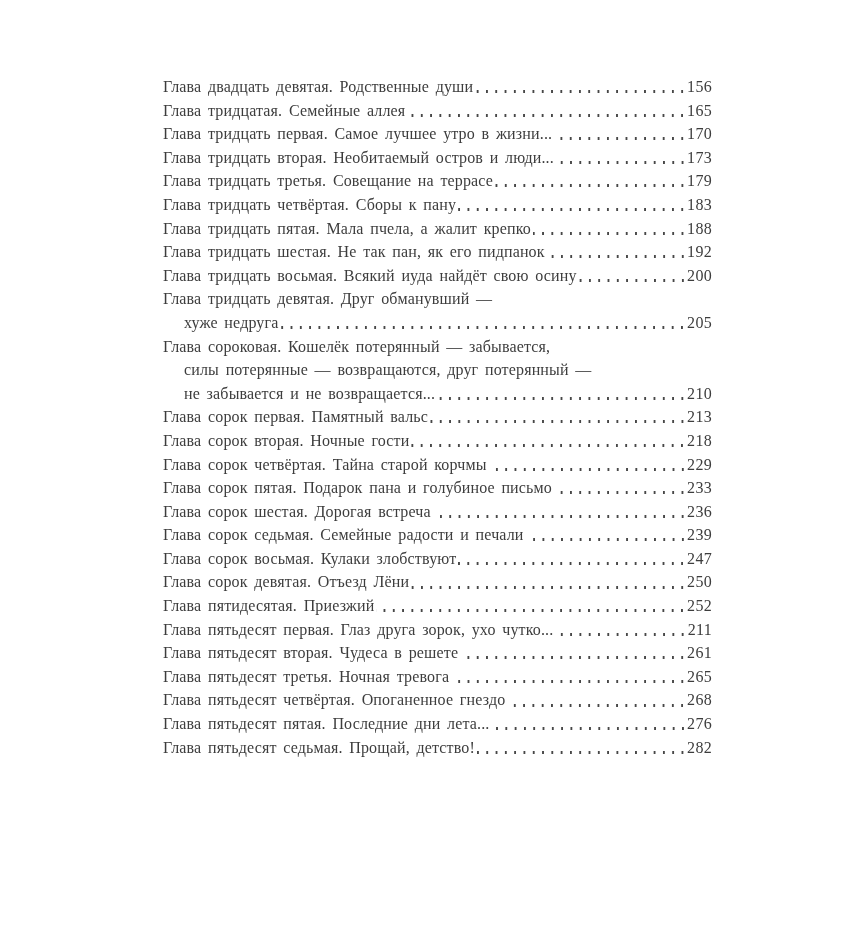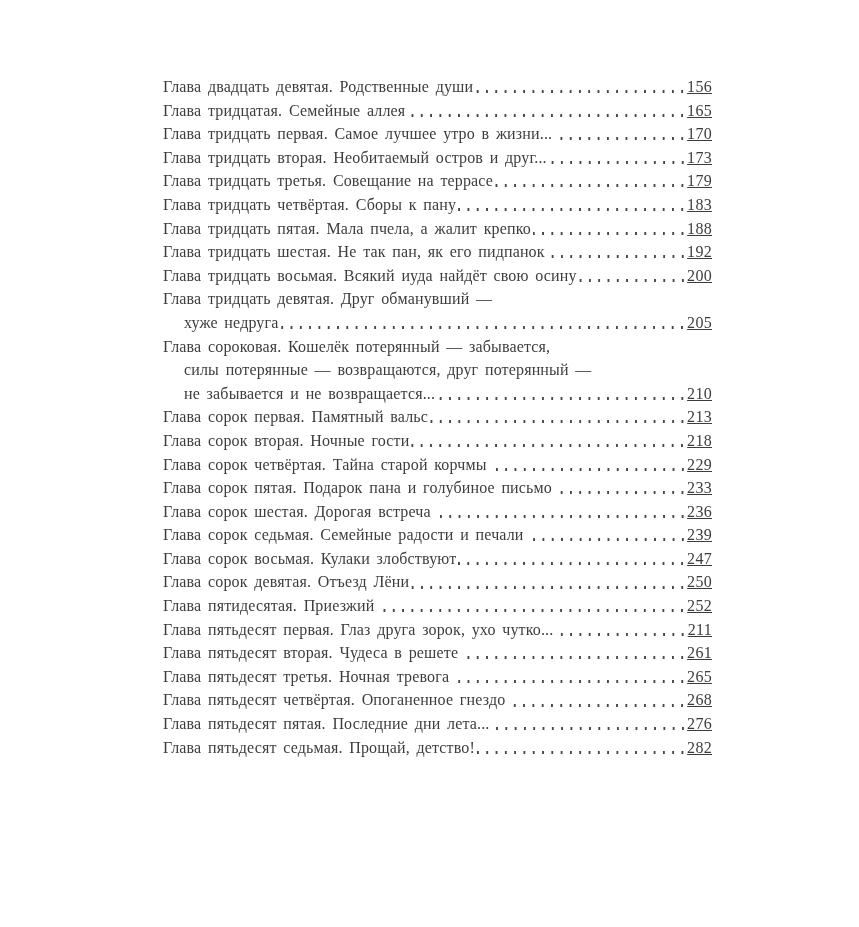--- a/index.html
+++ b/index.html
@@ -49,21 +49,20 @@
     margin-left: 2px;
     background-image: radial-gradient(circle, #474747 1.15px, rgba(0,0,0,0) 1.35px);
     background-size: 9.3px 5px;
     background-repeat: repeat-x;
     background-position: right 0 bottom 4.5px;
   }
   .pagenum {
     flex: 0 0 auto;
     text-align: center;
     letter-spacing: 0.3px;
-    text-decoration: underline;
   }
 </style>
 </head>
 <body>
 
 <div class="toc-page">
   <div>
       <div class="entry">
         <div class="line last">
           <span class="title">Глава двадцать девятая. Родственные души</span>
@@ -80,21 +79,21 @@
       </div>
       <div class="entry">
         <div class="line last">
           <span class="title">Глава тридцать первая. Самое лучшее утро в жизни...</span>
           <span class="leader"></span>
           <span class="pagenum">170</span>
         </div>
       </div>
       <div class="entry">
         <div class="line last">
-          <span class="title">Глава тридцать вторая. Необитаемый остров и друг...</span>
+          <span class="title">Глава тридцать вторая. Необитаемый остров и люди...</span>
           <span class="leader"></span>
           <span class="pagenum">173</span>
         </div>
       </div>
       <div class="entry">
         <div class="line last">
           <span class="title">Глава тридцать третья. Совещание на террасе</span>
           <span class="leader"></span>
           <span class="pagenum">179</span>
         </div>

